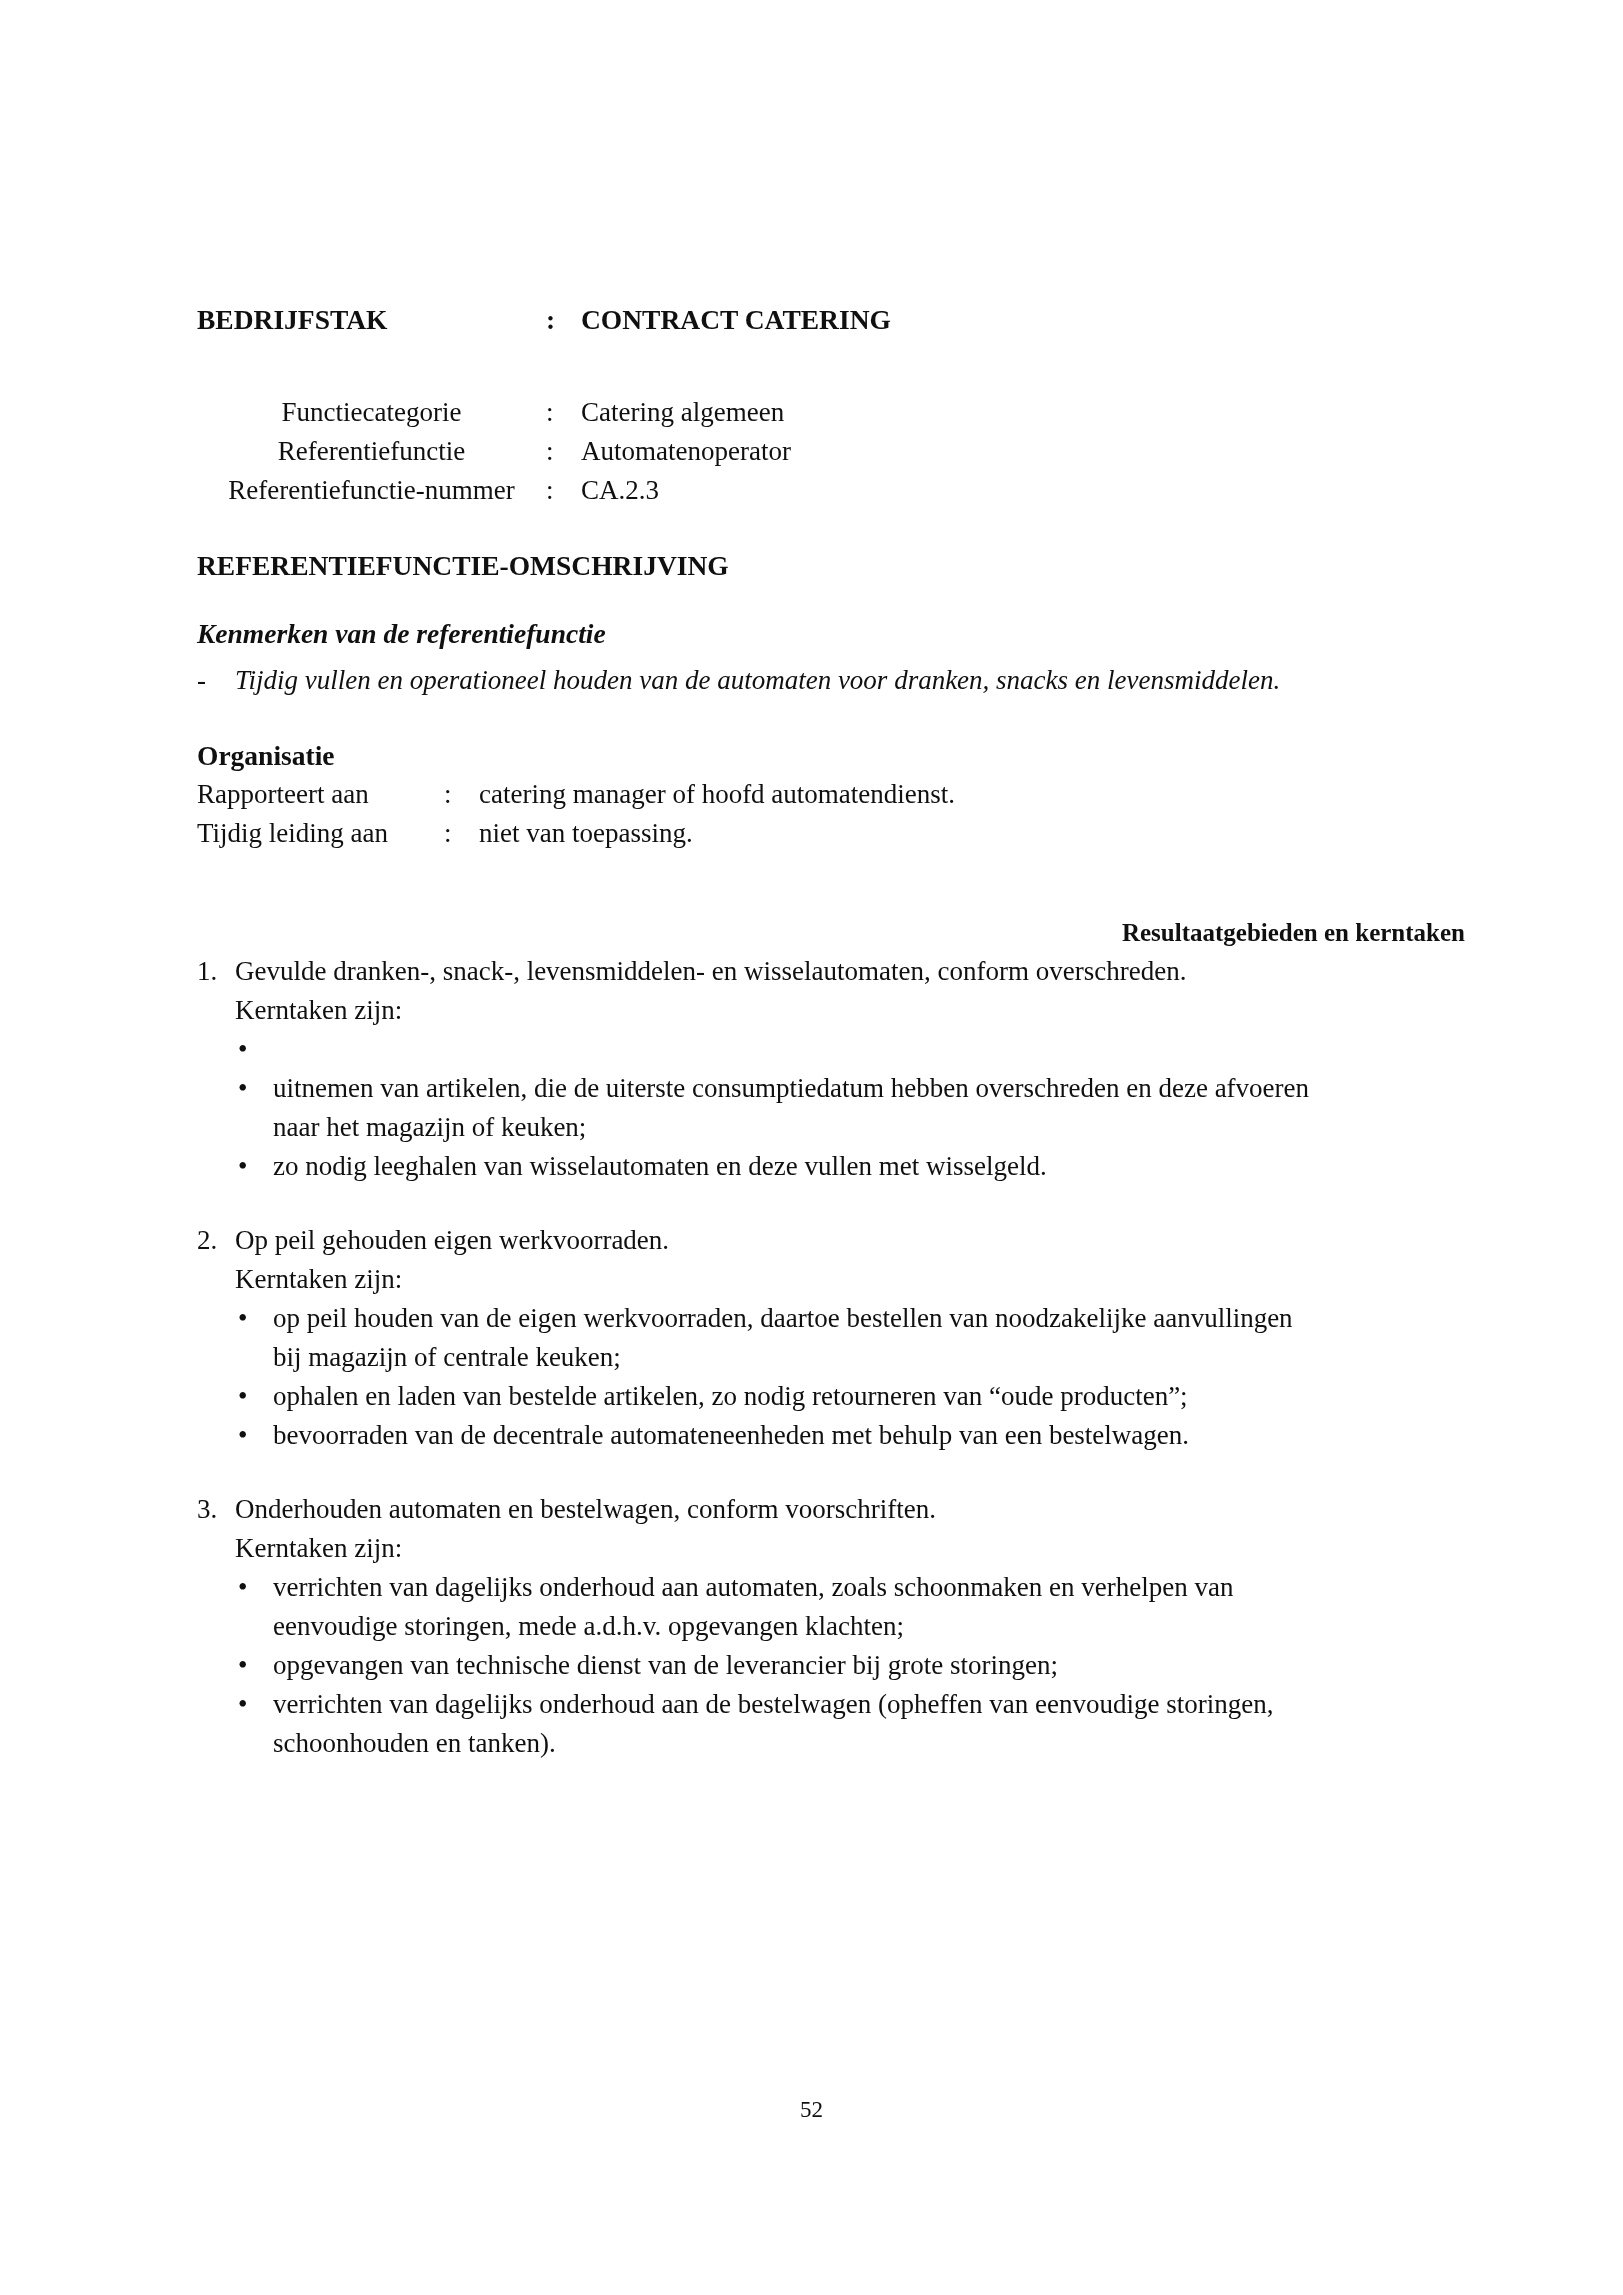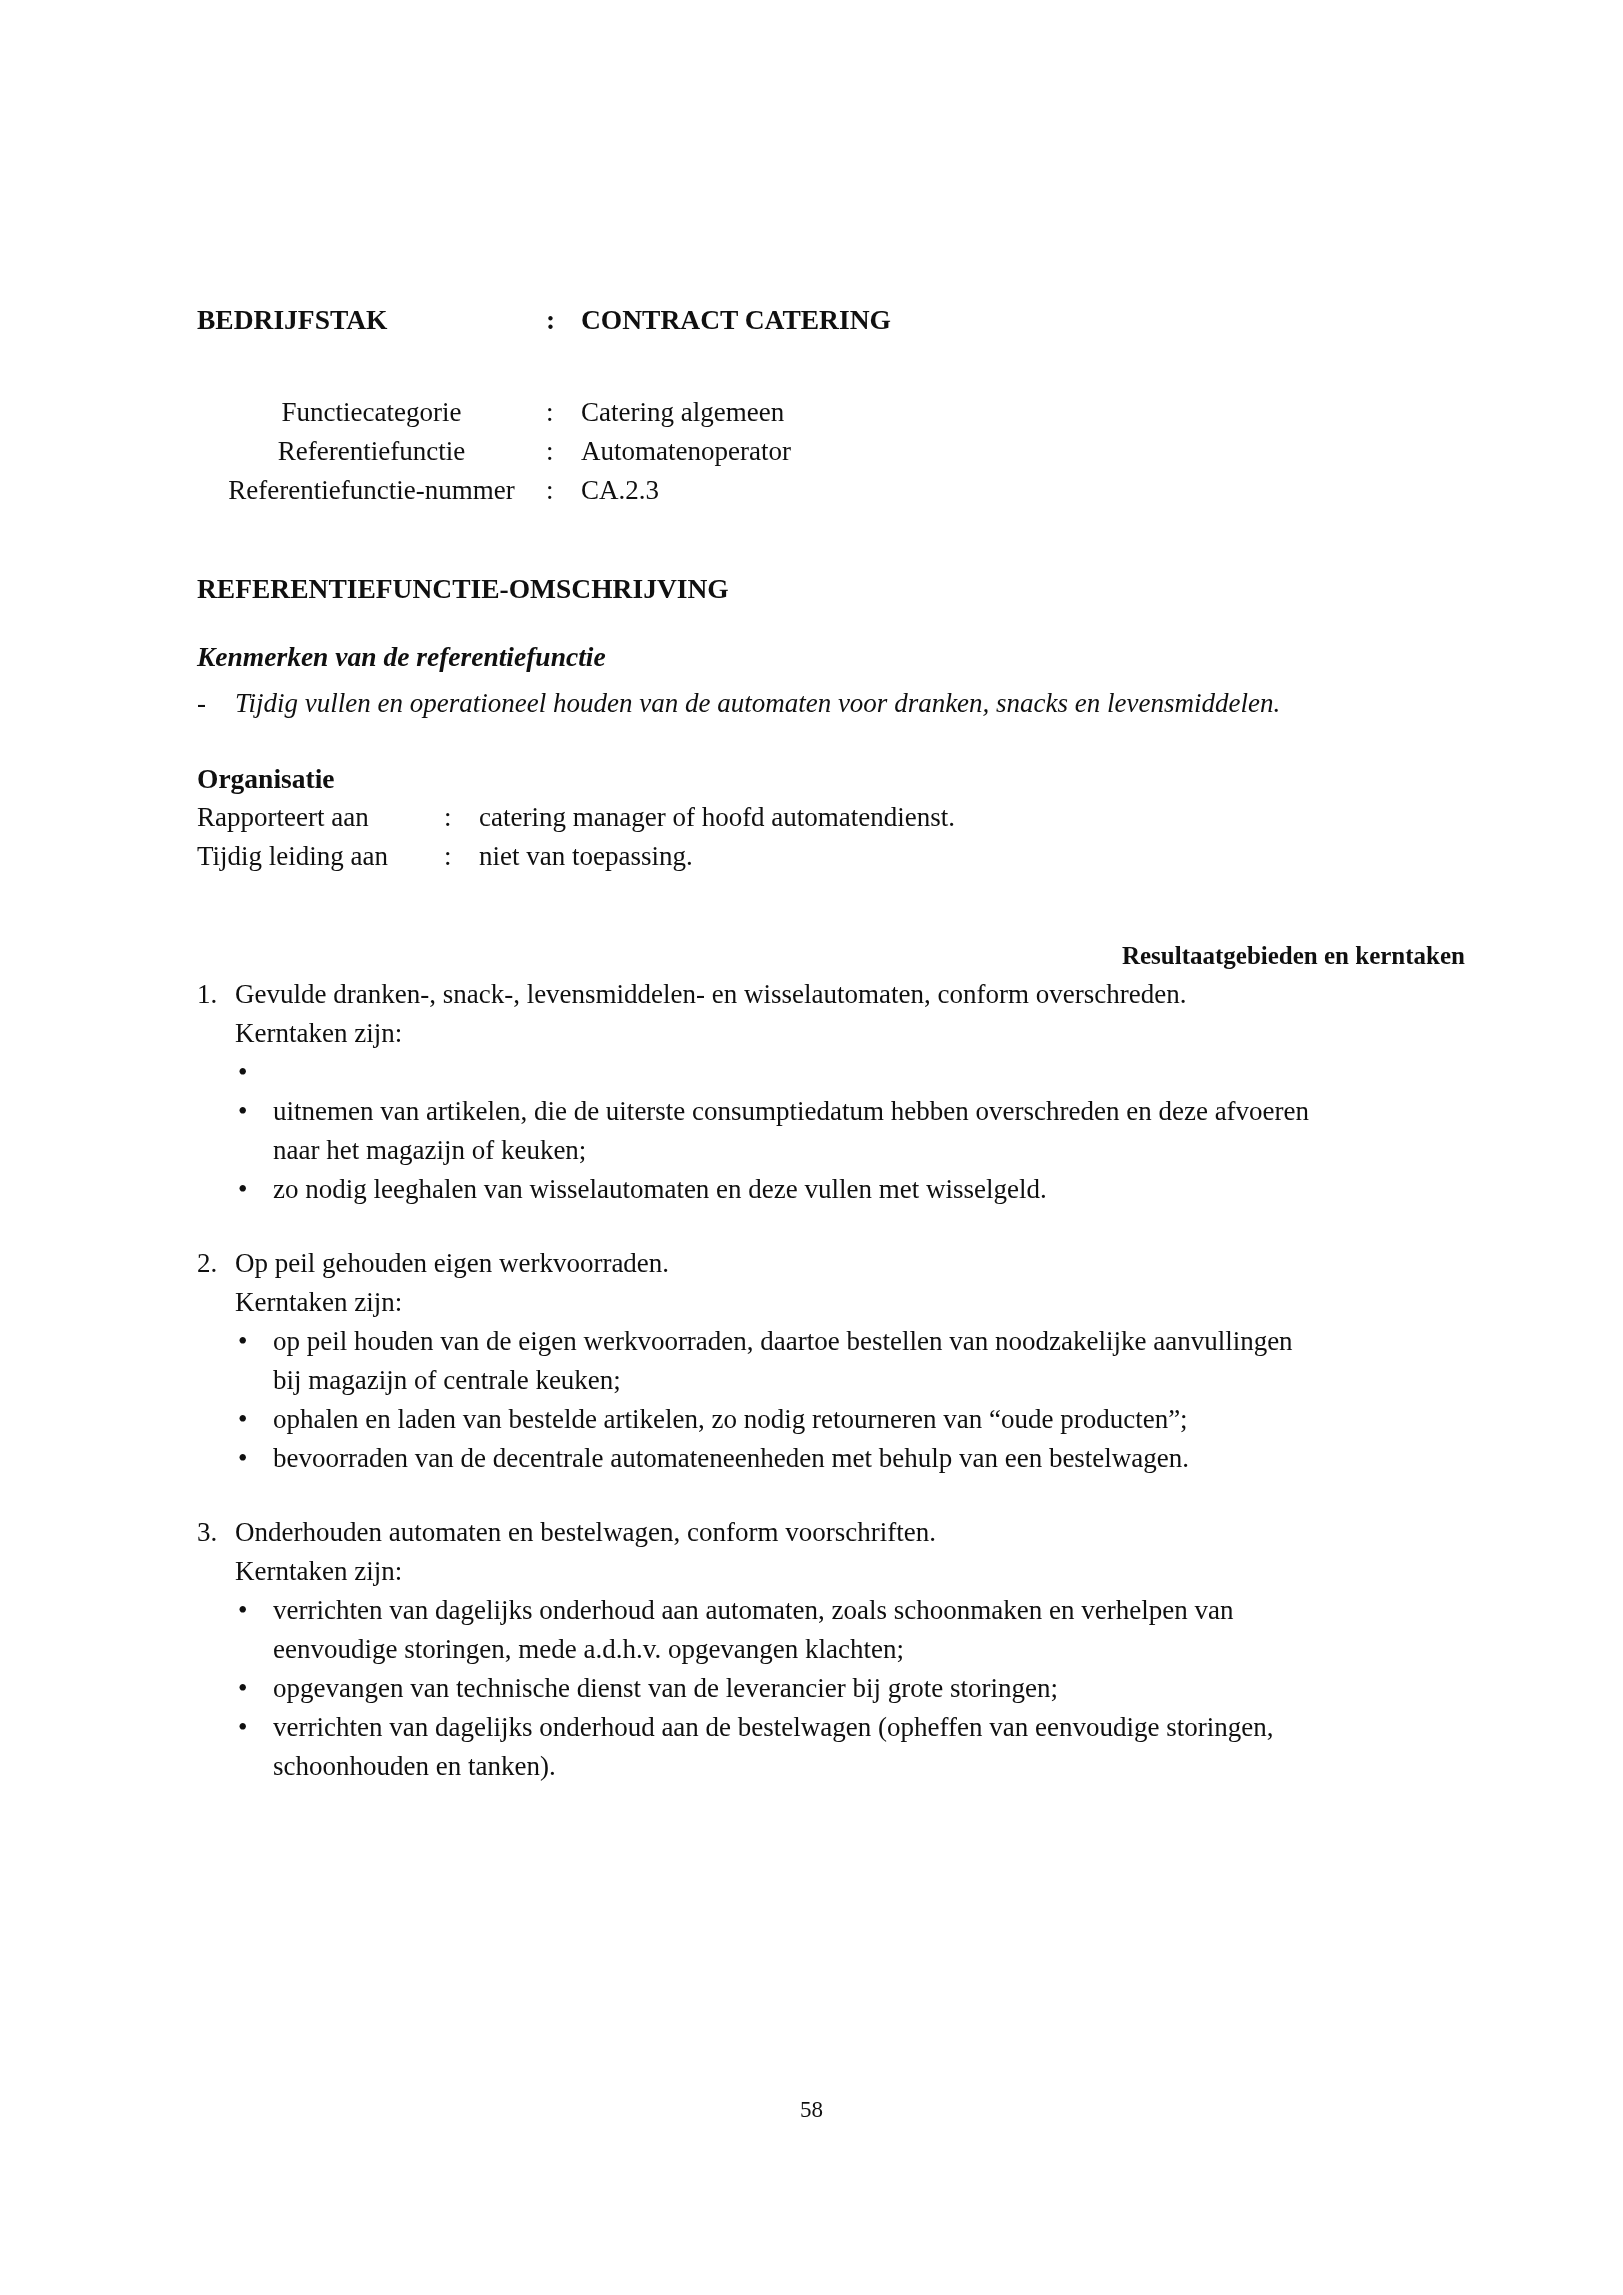--- a/index.html
+++ b/index.html
@@ -26,21 +26,21 @@
   
   .kv { display: flex; align-items: flex-start; }
   .kv-top .kv-label { width: 349px; }
   .kv-top .kv-colon { width: 35px; }
   .kv-top { margin-bottom: 54px; font-weight: bold; font-size: 27.5px; }
   .kv-head .kv-label { width: 349px; text-align: center; }
   .kv-head .kv-colon { width: 35px; }
   .kv-org .kv-label { width: 247px; }
   .kv-org .kv-colon { width: 35px; }
 
-  .h-omschrijving { margin-top: 59px; font-weight: bold; font-size: 27.5px; }
+  .h-omschrijving { margin-top: 36px; font-weight: bold; font-size: 27.5px; }
   .h-kenmerken { margin-top: 29px; font-weight: bold; font-style: italic; font-size: 27.5px; }
   .dash-item { margin-top: 8px; display: flex; font-style: italic; }
   .dash-item .dash { width: 38px; }
   .h-organisatie { margin-top: 36px; font-weight: bold; font-size: 27.5px; }
   .h-resultaat { margin-top: 60px; font-weight: bold; font-size: 25px; text-align: right; }
 
   .res-item + .res-item { margin-top: 35px; }
   .num-row { display: flex; }
   .num-row .num { width: 38px; }
   .sub-line { margin-left: 38px; }
@@ -175,15 +175,15 @@
         <li>
           <span class="marker">•</span>
           <span class="btext">verrichten van dagelijks onderhoud aan de bestelwagen (opheffen van eenvoudige storingen,
 schoonhouden en tanken).</span>
         </li>
       </ul>
     </div>
 
   </div>
 
-  <div class="footer">58</div>
+  <div class="footer">52</div>
 </div>
 
 
 </body></html>

